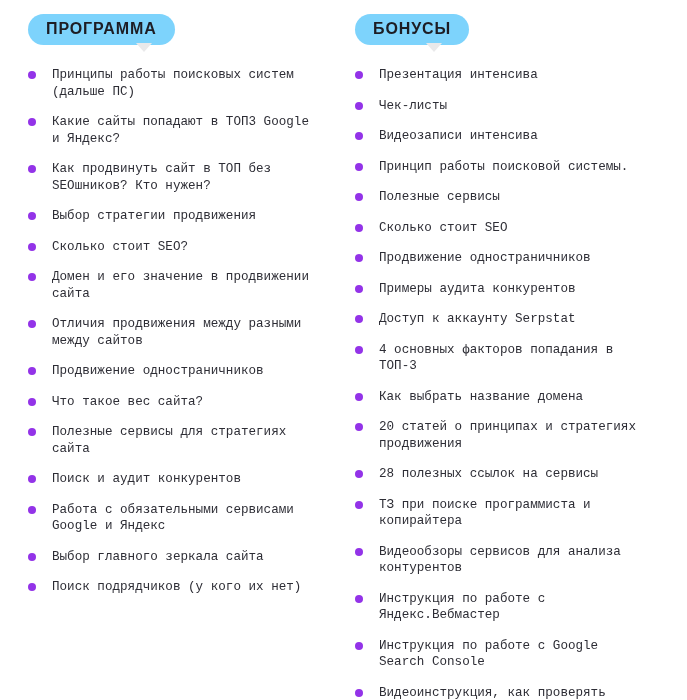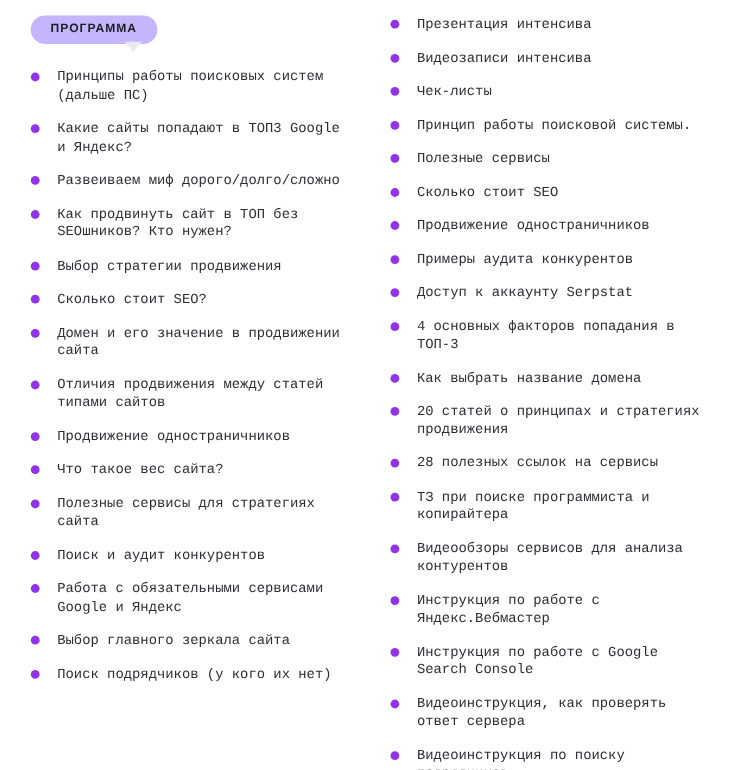--- a/index.html
+++ b/index.html
@@ -42,24 +42,24 @@
   }
 
   
   .badge-wrap {
     position: relative;
     display: inline-block;
     margin-bottom: 22px;
   }
   .badge {
     display: inline-block;
-    background: #c4b5fd;
+    background: #7dd3fc;
     border-radius: 16px;
     padding: 7px 18px 8px 18px;
-    font-size: 11px;
+    font-size: 16px;
     font-weight: bold;
     letter-spacing: 0.9px;
     line-height: 1;
     color: #1d1d24;
     white-space: nowrap;
   }
   .badge-tail {
     position: absolute;
     left: 74%;
     bottom: -7px;
@@ -113,41 +113,37 @@
         <li class="list-item">
           <span class="bullet"></span>
           <span class="label">Принципы работы поисковых систем (дальше ПС)</span>
         </li>
         <li class="list-item">
           <span class="bullet"></span>
           <span class="label">Какие сайты попадают в ТОП3 Google и Яндекс?</span>
         </li>
         <li class="list-item">
           <span class="bullet"></span>
-          <span class="label">Развеиваем миф дорого/долго/сложно</span>
-        </li>
-        <li class="list-item">
-          <span class="bullet"></span>
           <span class="label">Как продвинуть сайт в ТОП без SEOшников? Кто нужен?</span>
         </li>
         <li class="list-item">
           <span class="bullet"></span>
           <span class="label">Выбор стратегии продвижения</span>
         </li>
         <li class="list-item">
           <span class="bullet"></span>
           <span class="label">Сколько стоит SEO?</span>
         </li>
         <li class="list-item">
           <span class="bullet"></span>
           <span class="label">Домен и его значение в продвижении сайта</span>
         </li>
         <li class="list-item">
           <span class="bullet"></span>
-          <span class="label">Отличия продвижения между статей типами сайтов</span>
+          <span class="label">Отличия продвижения между разными между сайтов</span>
         </li>
         <li class="list-item">
           <span class="bullet"></span>
           <span class="label">Продвижение одностраничников</span>
         </li>
         <li class="list-item">
           <span class="bullet"></span>
           <span class="label">Что такое вес сайта?</span>
         </li>
         <li class="list-item">
@@ -167,32 +163,36 @@
           <span class="label">Выбор главного зеркала сайта</span>
         </li>
         <li class="list-item">
           <span class="bullet"></span>
           <span class="label">Поиск подрядчиков (у кого их нет)</span>
         </li>
       </ul>
   </div>
 
   <div class="column column--bonus">
+    <div class="badge-wrap">
+      <span class="badge">БОНУСЫ</span>
+      <span class="badge-tail badge-tail--narrow"></span>
+    </div>
     <ul class="list">
         <li class="list-item">
           <span class="bullet"></span>
           <span class="label">Презентация интенсива</span>
         </li>
         <li class="list-item">
           <span class="bullet"></span>
+          <span class="label">Чек-листы</span>
+        </li>
+        <li class="list-item">
+          <span class="bullet"></span>
           <span class="label">Видеозаписи интенсива</span>
-        </li>
-        <li class="list-item">
-          <span class="bullet"></span>
-          <span class="label">Чек-листы</span>
         </li>
         <li class="list-item">
           <span class="bullet"></span>
           <span class="label">Принцип работы поисковой системы.</span>
         </li>
         <li class="list-item">
           <span class="bullet"></span>
           <span class="label">Полезные сервисы</span>
         </li>
         <li class="list-item">

